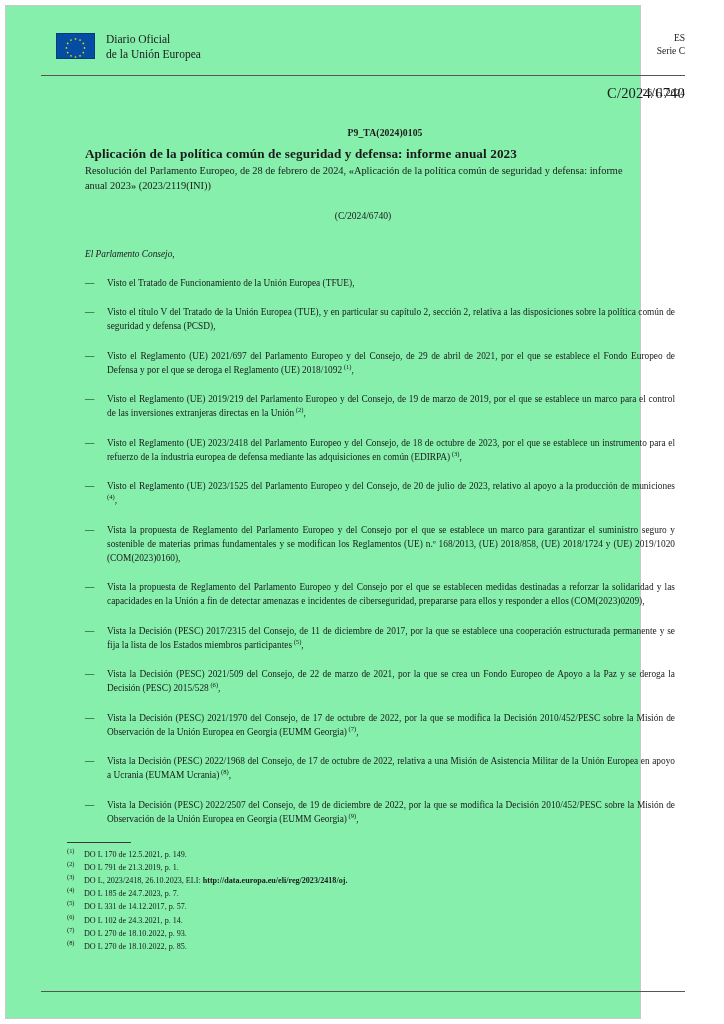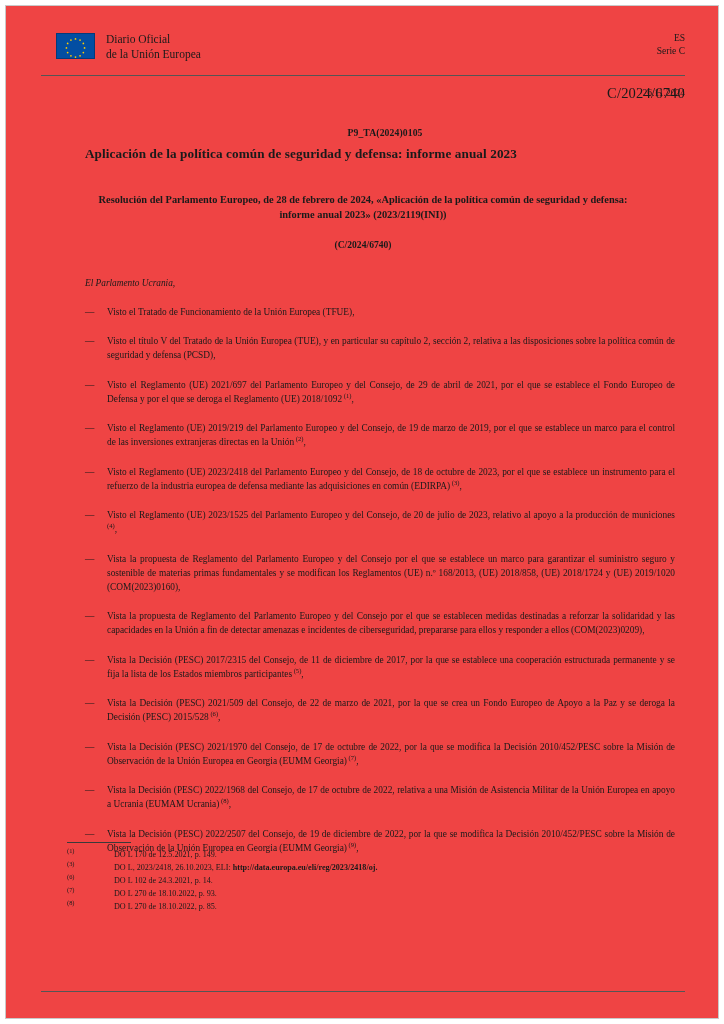--- a/index.html
+++ b/index.html
@@ -10,23 +10,23 @@
   body {
     width: 724px; height: 1024px;
     font-family: "Liberation Serif", "DejaVu Serif", serif;
     color: #1a1a1a;
     position: relative;
     overflow: hidden;
   }
   .page {
     position: absolute;
     left: 5px; top: 5px;
-    width: 714px; height: 1014px;
+    width: 636px; height: 1014px;
     border: 1px solid #c9c9c9;
-    background: #ef4444;
+    background: #86efac;
   }
   .inner {
     position: absolute;
     left: 35px; top: 25px;
     width: 644px; height: 964px;
   }
 
   
   .masthead {
     display: flex;
@@ -88,32 +88,30 @@
   }
 
   .title-main {
     margin-top: 8px;
     padding: 0 44px;
     font-size: 13.2px;
     font-weight: bold;
     letter-spacing: 0.1px;
   }
   .title-sub {
-    margin-top: 31px;
+    margin-top: 2px;
     padding: 0 44px;
     font-size: 10.4px;
-    font-weight: bold;
-    text-align: center;
+    font-weight: normal;
     line-height: 1.42;
   }
   .title-id {
     margin-top: 16px;
     text-align: center;
     font-size: 9.6px;
-    font-weight: bold;
   }
 
   
   .body-block {
     margin-top: 28px;
     padding-left: 44px;
     padding-right: 10px;
   }
   .preamble {
     font-style: italic;
@@ -149,21 +147,20 @@
     border-top: 1.3px solid #3a3a3a;
     width: 64px;
     margin-left: 26px;
     margin-bottom: 5px;
   }
   .fn-row {
     display: flex;
     font-size: 8.1px;
     line-height: 1.62;
     padding-left: 26px;
-    gap: 30px;
   }
   .fn-mark {
     width: 17px;
     flex: 0 0 17px;
   }
   .fn-mark sup { font-size: 6.4px; vertical-align: super; line-height: 0; }
   .fn-text { flex: 1 1 auto; }
   .fn-text .eli-link { font-weight: bold; }
 
   
@@ -228,21 +225,21 @@
       <div class="doc-date">26.11.2024</div>
     </div>
 
     <div class="ta-ref">P9_TA(2024)0105</div>
 
     <div class="title-main">Aplicación de la política común de seguridad y defensa: informe anual 2023</div>
     <div class="title-sub">Resolución del Parlamento Europeo, de 28 de febrero de 2024, «Aplicación de la política común de seguridad y defensa: informe anual 2023» (2023/2119(INI))</div>
     <div class="title-id">(C/2024/6740)</div>
 
     <div class="body-block">
-      <div class="preamble">El Parlamento Ucrania,</div>
+      <div class="preamble">El Parlamento Consejo,</div>
       <div id="recital-host">
           <div class="recital"><span class="dash">—</span><span>Visto el Tratado de Funcionamiento de la Unión Europea (TFUE),</span></div>
           <div class="recital"><span class="dash">—</span><span>Visto el título V del Tratado de la Unión Europea (TUE), y en particular su capítulo 2, sección 2, relativa a las disposiciones sobre la política común de seguridad y defensa (PCSD),</span></div>
           <div class="recital"><span class="dash">—</span><span>Visto el Reglamento (UE) 2021/697 del Parlamento Europeo y del Consejo, de 29 de abril de 2021, por el que se establece el Fondo Europeo de Defensa y por el que se deroga el Reglamento (UE) 2018/1092</span><sup class="fn"> (1)</sup><span>,</span></div>
           <div class="recital"><span class="dash">—</span><span>Visto el Reglamento (UE) 2019/219 del Parlamento Europeo y del Consejo, de 19 de marzo de 2019, por el que se establece un marco para el control de las inversiones extranjeras directas en la Unión</span><sup class="fn"> (2)</sup><span>,</span></div>
           <div class="recital"><span class="dash">—</span><span>Visto el Reglamento (UE) 2023/2418 del Parlamento Europeo y del Consejo, de 18 de octubre de 2023, por el que se establece un instrumento para el refuerzo de la industria europea de defensa mediante las adquisiciones en común (EDIRPA)</span><sup class="fn"> (3)</sup><span>,</span></div>
           <div class="recital"><span class="dash">—</span><span>Visto el Reglamento (UE) 2023/1525 del Parlamento Europeo y del Consejo, de 20 de julio de 2023, relativo al apoyo a la producción de municiones</span><sup class="fn"> (4)</sup><span>,</span></div>
           <div class="recital"><span class="dash">—</span><span>Vista la propuesta de Reglamento del Parlamento Europeo y del Consejo por el que se establece un marco para garantizar el suministro seguro y sostenible de materias primas fundamentales y se modifican los Reglamentos (UE) n.º 168/2013, (UE) 2018/858, (UE) 2018/1724 y (UE) 2019/1020 (COM(2023)0160),</span></div>
           <div class="recital"><span class="dash">—</span><span>Vista la propuesta de Reglamento del Parlamento Europeo y del Consejo por el que se establecen medidas destinadas a reforzar la solidaridad y las capacidades en la Unión a fin de detectar amenazas e incidentes de ciberseguridad, prepararse para ellos y responder a ellos (COM(2023)0209),</span></div>
           <div class="recital"><span class="dash">—</span><span>Vista la Decisión (PESC) 2017/2315 del Consejo, de 11 de diciembre de 2017, por la que se establece una cooperación estructurada permanente y se fija la lista de los Estados miembros participantes</span><sup class="fn"> (5)</sup><span>,</span></div>
@@ -256,22 +253,34 @@
   </div>
 
   <div class="footnotes">
     <div class="fn-sep"></div>
     <div id="footnote-host">
         <div class="fn-row">
           <div class="fn-mark"><sup>(1)</sup></div>
           <div class="fn-text">DO L 170 de 12.5.2021, p. 149.</div>
         </div>
         <div class="fn-row">
+          <div class="fn-mark"><sup>(2)</sup></div>
+          <div class="fn-text">DO L 791 de 21.3.2019, p. 1.</div>
+        </div>
+        <div class="fn-row">
           <div class="fn-mark"><sup>(3)</sup></div>
           <div class="fn-text">DO L, 2023/2418, 26.10.2023, ELI: <span class="eli-link">http://data.europa.eu/eli/reg/2023/2418/oj.</span></div>
+        </div>
+        <div class="fn-row">
+          <div class="fn-mark"><sup>(4)</sup></div>
+          <div class="fn-text">DO L 185 de 24.7.2023, p. 7.</div>
+        </div>
+        <div class="fn-row">
+          <div class="fn-mark"><sup>(5)</sup></div>
+          <div class="fn-text">DO L 331 de 14.12.2017, p. 57.</div>
         </div>
         <div class="fn-row">
           <div class="fn-mark"><sup>(6)</sup></div>
           <div class="fn-text">DO L 102 de 24.3.2021, p. 14.</div>
         </div>
         <div class="fn-row">
           <div class="fn-mark"><sup>(7)</sup></div>
           <div class="fn-text">DO L 270 de 18.10.2022, p. 93.</div>
         </div>
         <div class="fn-row">

